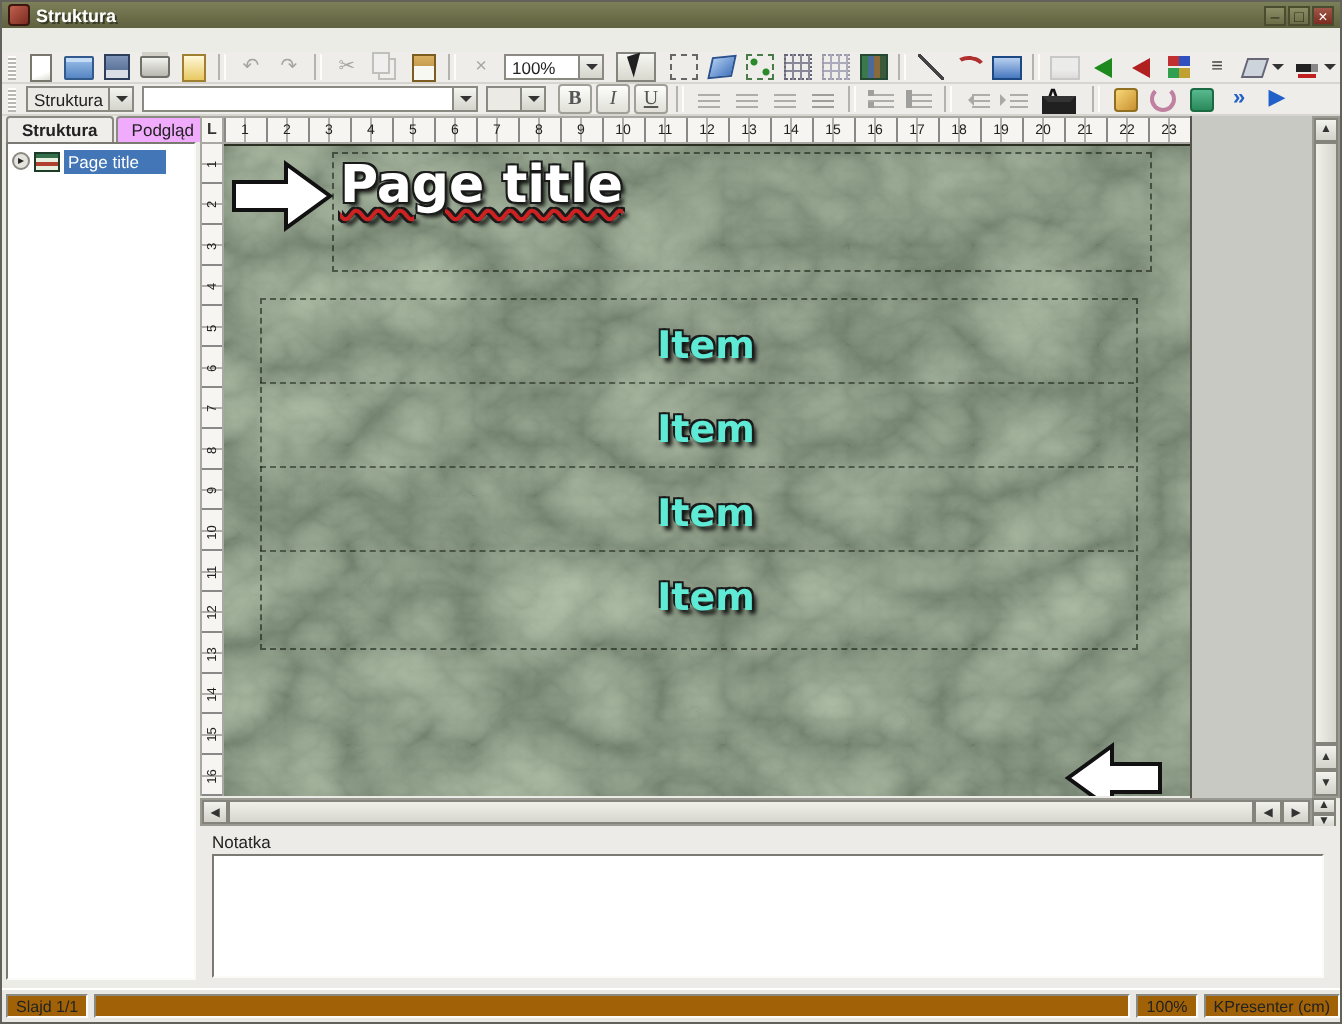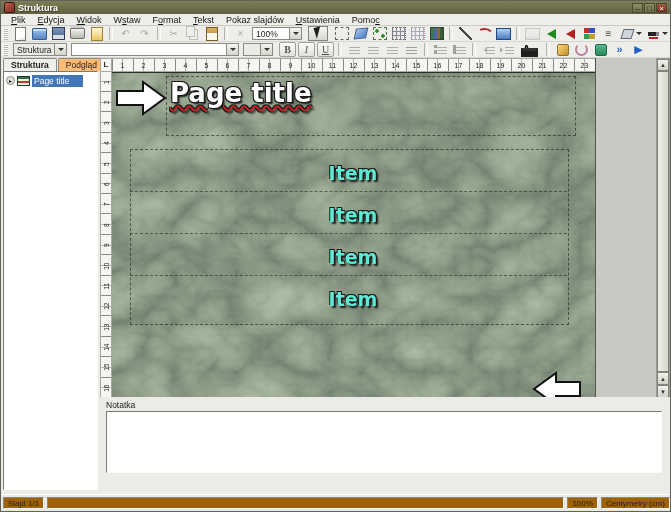--- a/index.html
+++ b/index.html
@@ -67,21 +67,21 @@
   .ic-pointer::before{content:"";width:0;height:0;border-top:11px solid #202020;border-right:7px solid transparent;transform:rotate(-18deg);margin-top:-2px;}
   .tool-btn{width:20px;height:15px;margin-left:4px;border:1px solid #84847c;background:linear-gradient(#f6f6f2,#d8d8ce);display:inline-flex;align-items:center;justify-content:center;flex:0 0 auto;box-sizing:border-box;}
   
   .combo{display:inline-flex;height:13px;border:1px solid #8a8a82;background:#fff;align-items:center;margin:0 2px;flex:0 0 auto;box-sizing:border-box;}
   .combo .cv{flex:1;font-size:8.5px;color:#222;padding:0 3px;overflow:hidden;white-space:nowrap;}
   .combo .cbtn{width:11px;height:100%;background:linear-gradient(#f4f4f0,#d4d4cc);border-left:1px solid #8a8a82;display:flex;align-items:center;justify-content:center;}
   .combo .cbtn::before{content:"";border:3px solid transparent;border-top-color:#333;margin-top:3px;}
   .combo.grey{background:#eceae4;}
   
   #side-tabs{position:absolute;left:2px;top:57px;height:13px;display:flex;}
-  .tab{font-size:8.5px;color:#222;padding:0 7px;border:1px solid #8a8a82;border-bottom:none;border-radius:2px 2px 0 0;background:#fdba74;line-height:12px;margin-right:1px;}
+  .tab{font-size:8.5px;color:#222;padding:0 7px;border:1px solid #8a8a82;border-bottom:none;border-radius:2px 2px 0 0;background:#f0abfc;line-height:12px;margin-right:1px;}
   .tab.active{background:#efeeea;font-weight:bold;text-align:center;}
   #side-list{position:absolute;left:2px;top:70px;width:95px;height:419px;background:#fff;border:1px solid;border-color:#7a7a72 #fbfbf7 #fbfbf7 #7a7a72;box-sizing:border-box;overflow:hidden;}
   .treerow{display:flex;align-items:center;height:13px;margin-top:2px;}
   .treerow .expander{width:9px;height:9px;margin:0 2px;border:1px solid #8a8a82;border-radius:50%;background:#e4e3dd;font-size:6px;line-height:8px;text-align:center;color:#222;flex:0 0 auto;box-sizing:border-box;}
   .treerow .slideicon{width:13px;height:10px;margin-right:2px;flex:0 0 auto;border:1px solid #1c3c28;box-sizing:border-box;background:linear-gradient(#356e4a 0 2px,#e8f0e0 2px 4px,#b04030 4px 6px,#e8f0e0 6px 8px,#356e4a 8px);}
   .treerow.selected .treelabel{background:#4276b6;color:#fff;}
   .treelabel{font-size:8.5px;color:#222;padding:1px 14px 1px 2px;white-space:nowrap;}
   
   #corner{position:absolute;left:99px;top:57px;width:12px;height:14px;background:#f6f5f1;border:1px solid #a8a7a1;box-sizing:border-box;font-size:8px;font-weight:bold;color:#333;text-align:center;line-height:12px;}
   #hruler{position:absolute;left:111px;top:57px;width:483px;height:14px;background:#f6f5f1;border-top:1px solid #a8a7a1;border-bottom:1px solid #a8a7a1;box-sizing:border-box;display:flex;overflow:hidden;background-image:repeating-linear-gradient(90deg,#888 0 1px,transparent 1px 21px),repeating-linear-gradient(90deg,transparent 0 10px,#b0afa9 10px 11px,transparent 11px 21px);}
@@ -111,21 +111,21 @@
   #vscroll .up2{position:absolute;left:0;top:313px;width:12px;height:13px;}
   #vscroll .down{position:absolute;left:0;top:326px;width:12px;height:13px;}
   #hscroll{position:absolute;left:99px;top:398px;width:556px;height:14px;background:#cbcbc4;border:1px solid #9a9a92;box-sizing:border-box;}
   #hscroll .left{position:absolute;left:0;top:0;width:13px;height:12px;}
   #hscroll .thumb{position:absolute;left:13px;top:0;width:513px;height:12px;background:linear-gradient(#f0f0ea,#d6d6ce);border:1px solid #84847c;box-sizing:border-box;}
   #hscroll .left2{position:absolute;left:526px;top:0;width:14px;height:12px;}
   #hscroll .right{position:absolute;left:540px;top:0;width:14px;height:12px;}
   #scorner{position:absolute;left:655px;top:398px;width:14px;height:14px;display:flex;flex-direction:column;}
   #scorner .sbtn{flex:1;width:12px;}
   
-  #notes{position:absolute;left:97px;top:396px;width:574px;height:100px;background:#ecebe7;}
+  #notes{position:absolute;left:97px;top:412px;width:574px;height:100px;background:#ecebe7;}
   #notes-label{position:absolute;left:8px;top:3px;font-size:8.5px;color:#222;}
   #notes-field{position:absolute;left:8px;top:14px;width:556px;height:62px;background:#fff;border:1px solid;border-color:#7a7a72 #fbfbf7 #fbfbf7 #7a7a72;box-sizing:border-box;}
   
   #statusbar{position:absolute;left:0;top:493px;width:671px;height:17px;background:#e9e8e4;border-top:1px solid #fff;display:flex;align-items:center;padding:0 2px;box-sizing:border-box;gap:3px;}
   .panel{height:12px;font-size:8px;color:#222;line-height:11px;padding:0 4px;border:1px solid;border-color:#8a8a82 #fbfbf7 #fbfbf7 #8a8a82;background:#a16207;box-sizing:border-box;white-space:nowrap;}
   #sb-spacer{flex:1;}
   #sb-zoom{min-width:30px;text-align:right;}
 </style>
 </head>
 <body>
@@ -133,32 +133,20 @@
 <div id="app">
 
   <div id="titlebar">
     <span id="appicon"></span>
     <span id="wtitle">Struktura</span>
     <span class="wbtn">–</span>
     <span class="wbtn">□</span>
     <span class="wbtn close">×</span>
   </div>
 
-  <div id="menubar">
-
-  <span class="menuitem"><u>P</u>lik</span>
-      <span class="menuitem"><u>E</u>dycja</span>
-      <span class="menuitem"><u>W</u>idok</span>
-      <span class="menuitem">W<u>s</u>taw</span>
-      <span class="menuitem">F<u>o</u>rmat</span>
-      <span class="menuitem"><u>T</u>ekst</span>
-      <span class="menuitem">Pokaz sla<u>j</u>dów</span>
-      <span class="menuitem"><u>U</u>stawienia</span>
-      <span class="menuitem">Pomo<u>c</u></span>
-    </div>
 
   <div id="tb1" class="toolbar">
     <span class="handle"></span>
     <span style="display:inline-flex;align-items:center;">
 
     <span class="tbi ic-page">
           <span class="g"></span>
         </span>
         <span class="tbi ic-folder">
           <span class="g"></span>
@@ -441,16 +429,16 @@
 
   <div id="notes">
     <div id="notes-label">Notatka</div>
     <div id="notes-field"></div>
   </div>
 
   <div id="statusbar">
     <span class="panel">Slajd 1/1</span>
     <span class="panel" id="sb-spacer"></span>
     <span class="panel" id="sb-zoom">100%</span>
-    <span class="panel">Centymetry (cm)</span>
+    <span class="panel">KPresenter (cm)</span>
   </div>
 
 </div>
 
 </body></html>

